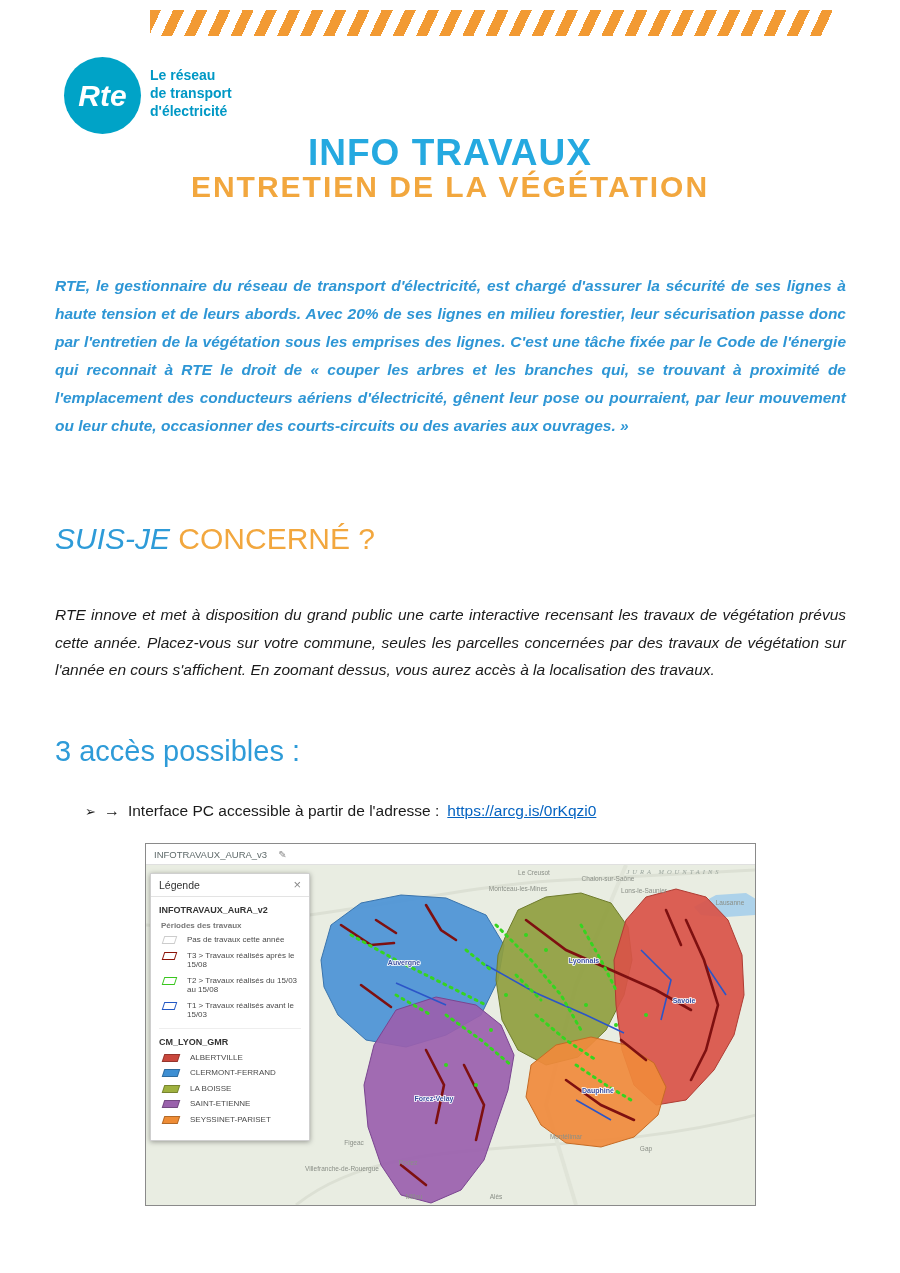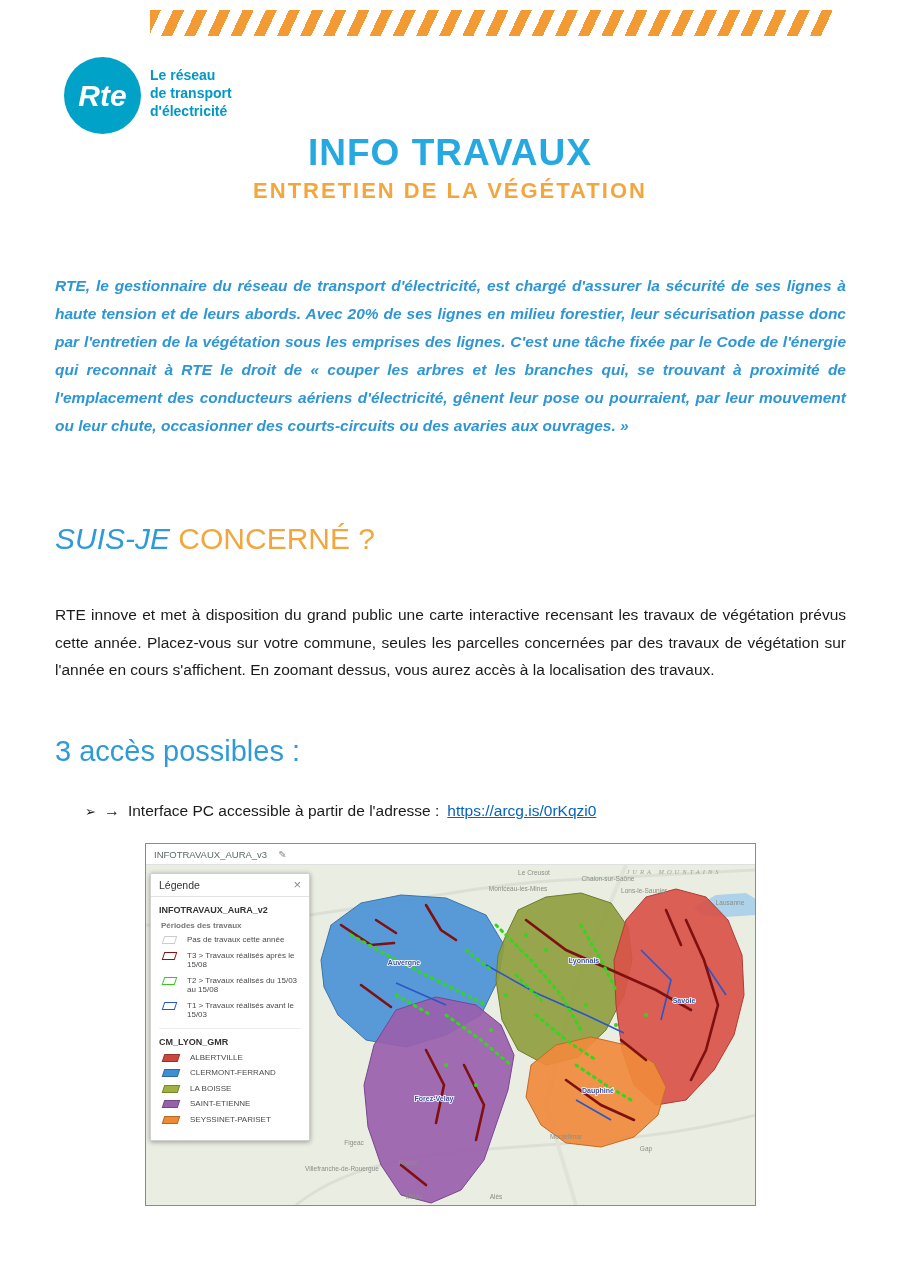--- a/index.html
+++ b/index.html
@@ -25,37 +25,37 @@
   .logo-tagline {
     position:absolute; left:150px; top:66px; color:#0098C5;
     font-size:14px; line-height:18px; font-weight:bold;
   }
 
   .title1 {
     position:absolute; left:0; right:0; top:132px; margin:0; text-align:center;
     color:#25A9E0; font-size:37px; font-weight:bold; letter-spacing:1px;
   }
   .title2 {
-    position:absolute; left:0; right:0; top:178px; margin:0; text-align:center;
-    color:#F2A73E; font-size:22px; font-weight:bold; letter-spacing:2px;
+    position:absolute; left:0; right:0; top:170px; margin:0; text-align:center;
+    color:#F2A73E; font-size:30px; font-weight:bold; letter-spacing:2px;
   }
 
   .intro {
     position:absolute; left:55px; top:272px; width:791px; margin:0;
     color:#2E96D5; font-size:15.5px; line-height:28px; font-weight:bold; font-style:italic;
     text-align:justify;
   }
 
   .h-suis { position:absolute; left:55px; top:522px; margin:0; font-size:30px; font-weight:400; }
   .h-suis .blue { color:#2E9BD8;font-style:italic; }
   .h-suis .orange { color:#F2A73E; }
 
   .bodytext {
     position:absolute; left:55px; top:601px; width:791px; margin:0;
-    color:#1b1b1b; font-size:15.5px; line-height:27.5px; text-align:justify;
+    color:#1b1b1b; font-size:15.5px; line-height:27.5px; text-align:justify;font-style:italic;
   }
 
   .h-acces { position:absolute; left:55px; top:735px; margin:0; font-size:29px; font-weight:400; color:#2E9BD8; }
 
   .bullet {
     position:absolute; left:85px; top:802px; font-size:15.5px; color:#1b1b1b;
     display:flex; align-items:baseline; gap:8px;
   }
   .b-marker { font-size:13px; color:#1b1b1b; }
   .b-arrow { font-size:16px; }

